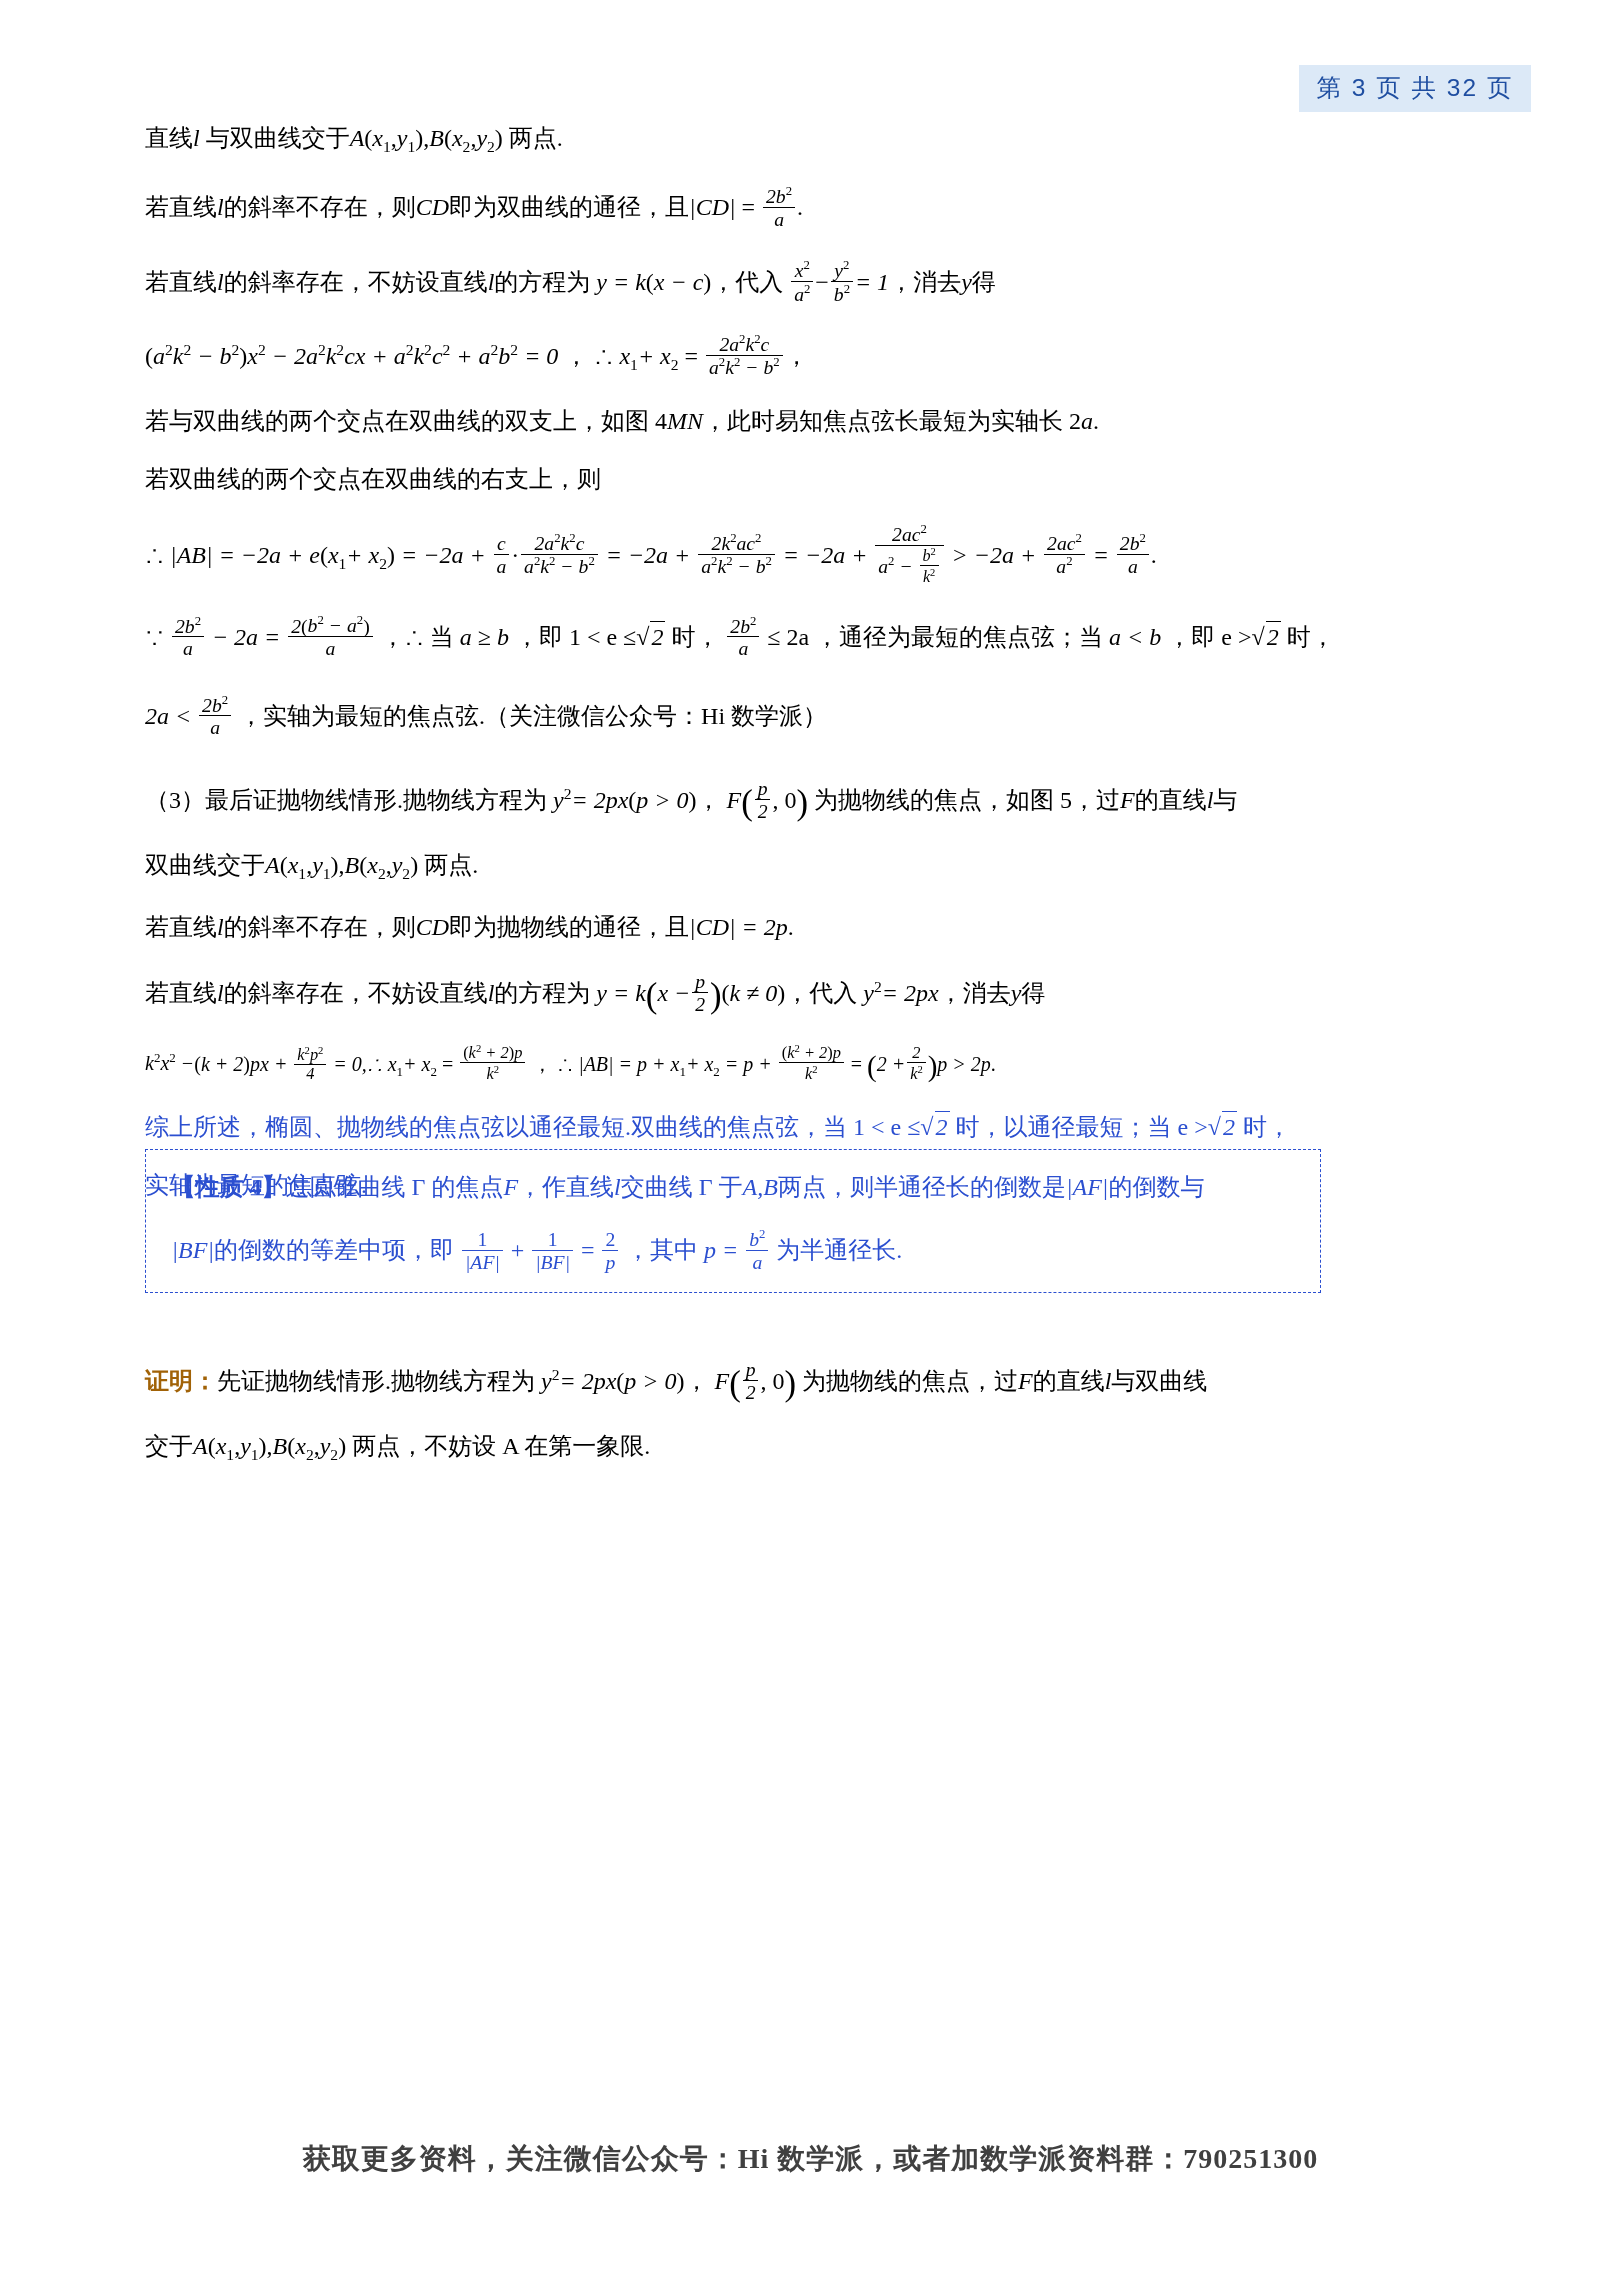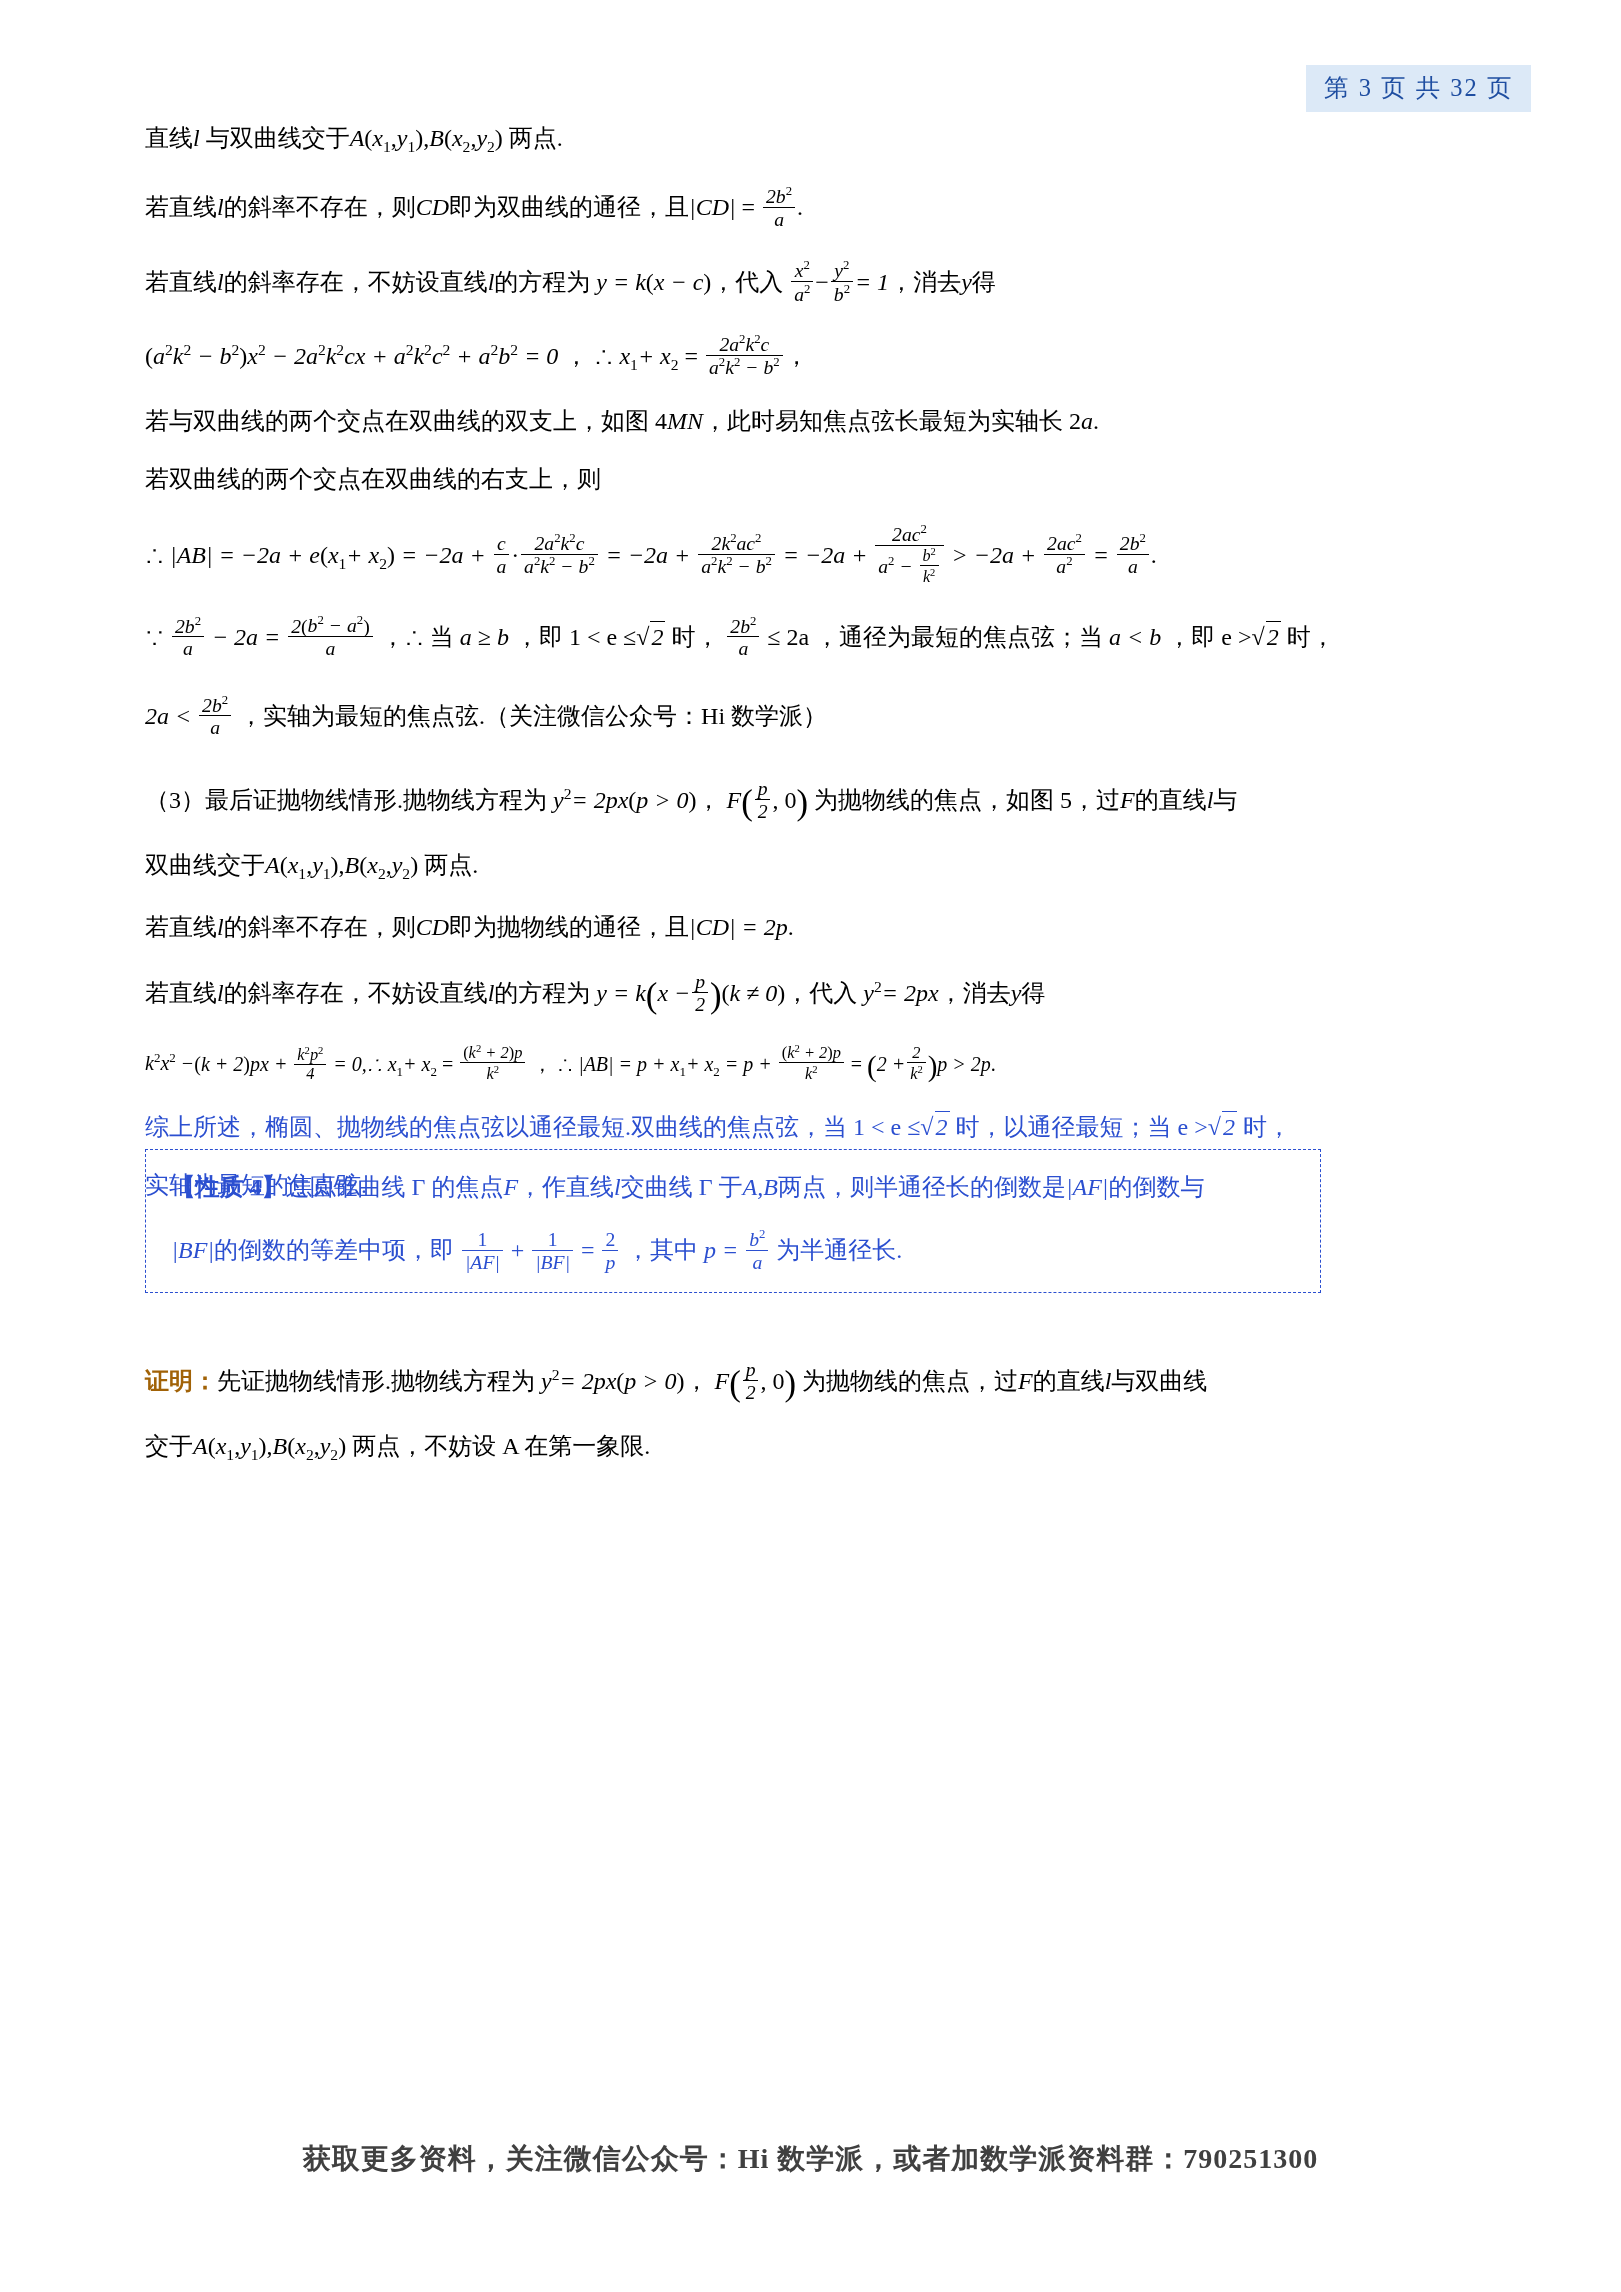--- a/index.html
+++ b/index.html
@@ -24,21 +24,21 @@
   
   .header-badge {
     position: absolute;
     top: 65px;
     right: 90px;
     background: #dce9f7;
     color: #1f4ea1;
     font-size: 24.5px;
     letter-spacing: 2px;
     padding: 5.9px 17.6px 7.8px 17.6px;
-    font-family: Liberation Serif, serif;
+    font-family: Liberation Sans, sans-serif;
     white-space: nowrap;
   }
   
   .content {
     position: absolute;
     top: 123px;
     left: 145px;
     width: 1331px;
   }
   .line {

